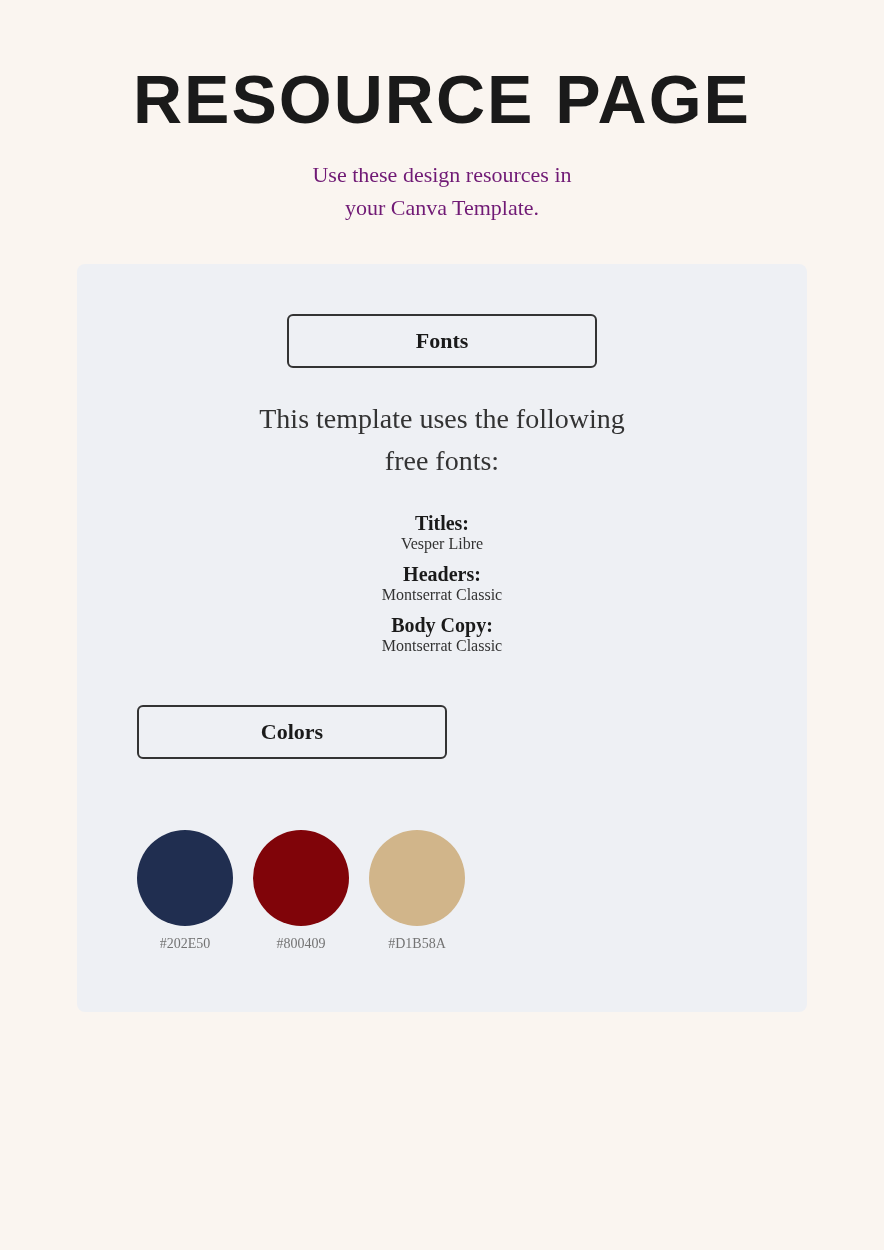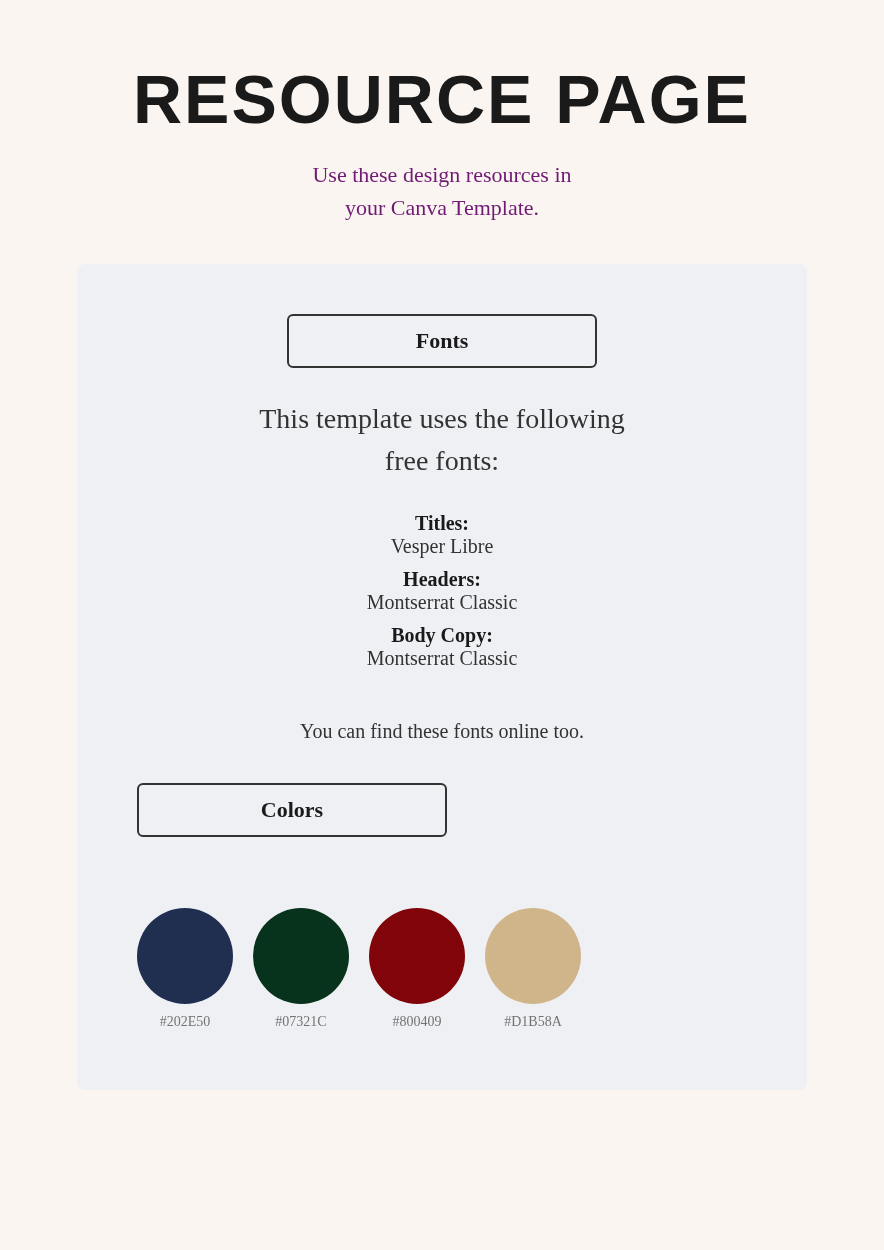--- a/index.html
+++ b/index.html
@@ -78,21 +78,21 @@
 
     .font-list .label {
       font-size: 20px;
       font-weight: bold;
       color: #1a1a1a;
       display: block;
       font-family: Georgia, serif;
     }
 
     .font-list .value {
-      font-size: 20px;
+      font-size: 16px;
       color: #333;
       display: block;
       margin-bottom: 10px;
       font-family: Georgia, serif;
     }
 
     .find-text {
       font-size: 20px;
       color: #333;
       text-align: center;
@@ -154,33 +154,28 @@
     <span class="label">Titles:</span>
     <span class="value">Vesper Libre</span>
 
     <span class="label">Headers:</span>
     <span class="value">Montserrat Classic</span>
 
     <span class="label">Body Copy:</span>
     <span class="value">Montserrat Classic</span>
   </div>
 
-  <p class="find-text">You can find these fonts online too.</p>
 
   <div class="colors-section">
     <div class="section-badge">Colors</div>
 
     <div class="color-swatches">
       <div class="color-item">
         <div class="color-circle" style="background-color: #202E50;"></div>
         <span class="color-hex">#202E50</span>
-      </div>
-      <div class="color-item">
-        <div class="color-circle" style="background-color: #07321C;"></div>
-        <span class="color-hex">#07321C</span>
       </div>
       <div class="color-item">
         <div class="color-circle" style="background-color: #800409;"></div>
         <span class="color-hex">#800409</span>
       </div>
       <div class="color-item">
         <div class="color-circle" style="background-color: #D1B58A;"></div>
         <span class="color-hex">#D1B58A</span>
       </div>
     </div>

